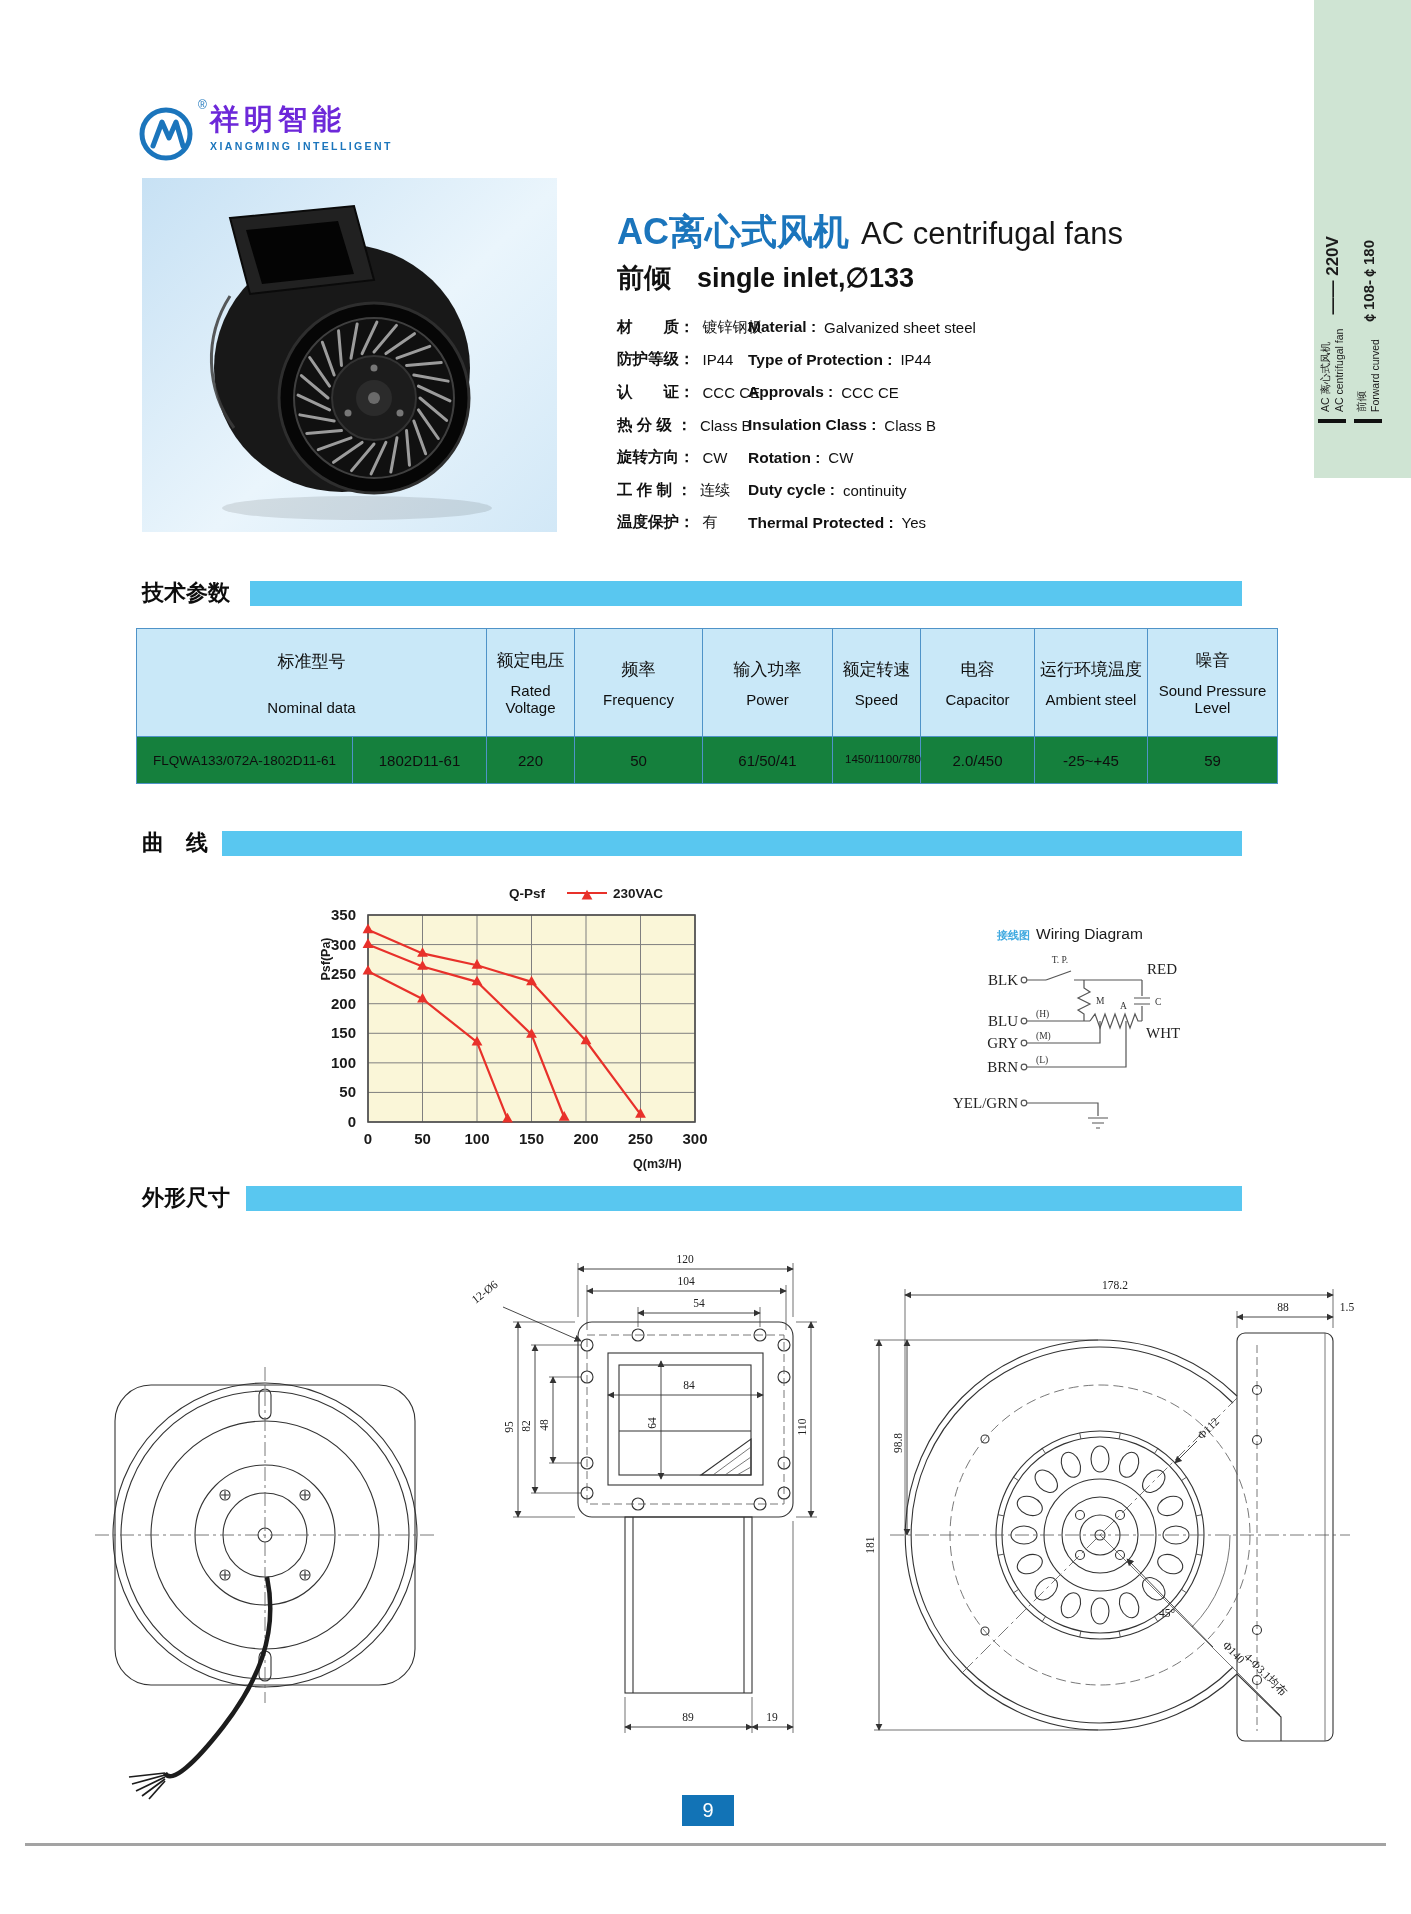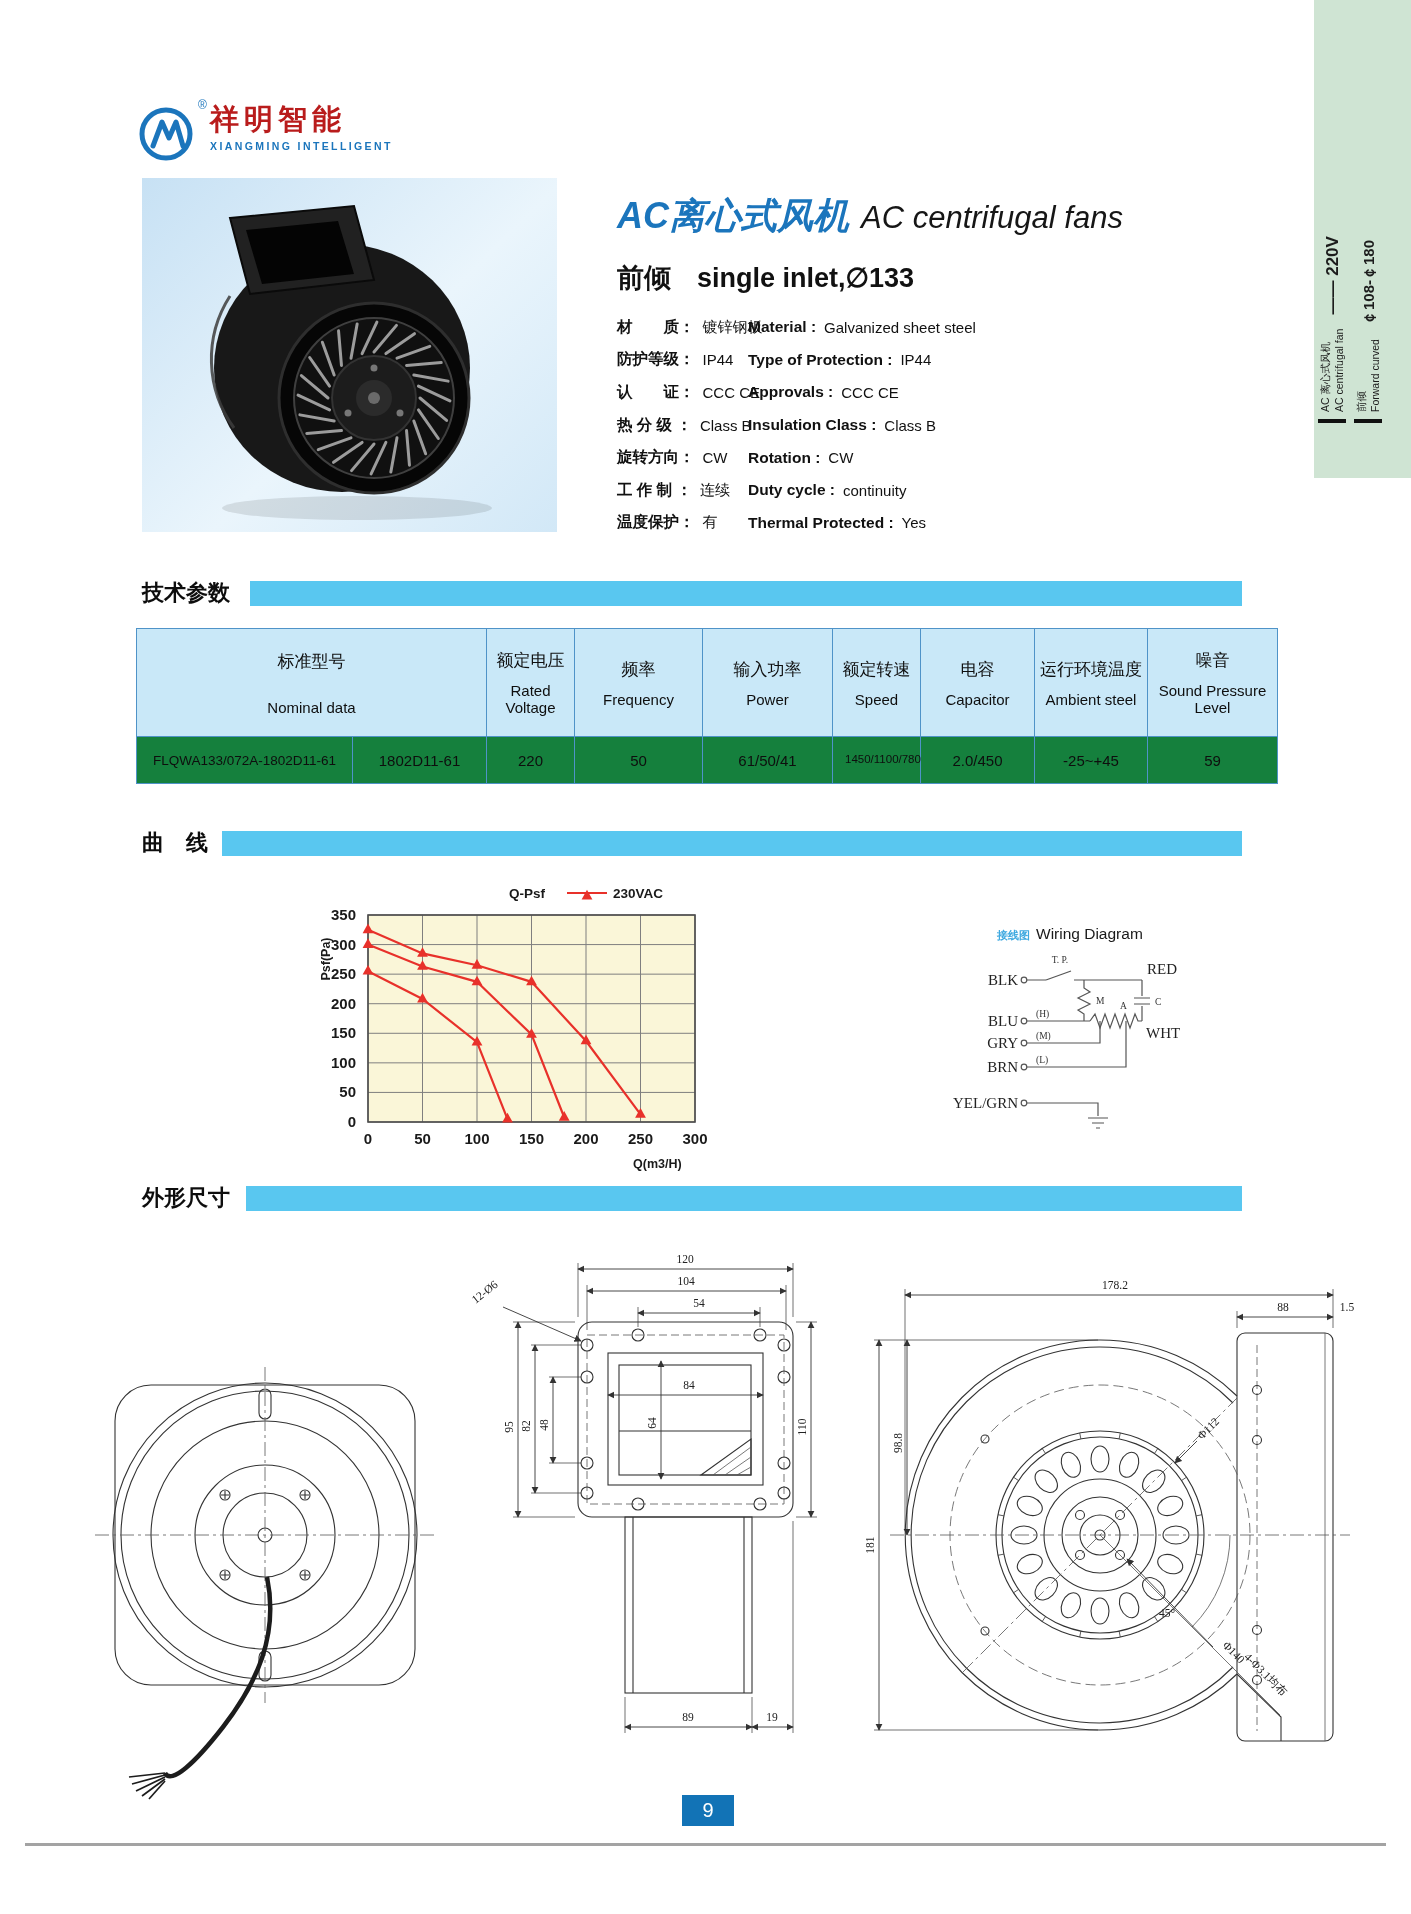--- a/index.html
+++ b/index.html
@@ -2,30 +2,30 @@
 <html><head>
 <meta charset="utf-8">
 <style>
   html,body{margin:0;padding:0;background:#ffffff;}
   .page{position:relative;width:1411px;height:1914px;background:#fff;overflow:hidden;
         font-family:"Liberation Sans",sans-serif;color:#111;}
 
   
   .logo{position:absolute;left:138px;top:104px;display:flex;align-items:flex-start;}
   .logo-text{margin-left:14px;}
-  .logo-cn{font-size:29px;font-weight:bold;color:#b91c1c;letter-spacing:5px;line-height:1.1;}
+  .logo-cn{font-size:29px;font-weight:bold;color:#6d28d9;letter-spacing:5px;line-height:1.1;}
   .logo-en{font-size:10.5px;font-weight:bold;color:#1b75bc;letter-spacing:2.4px;margin-top:4px;}
   .logo-reg{position:absolute;left:60px;top:-6px;font-size:12px;color:#1b75bc;}
 
   
   .product-image{position:absolute;left:142px;top:178px;width:415px;height:354px;
       background:linear-gradient(135deg,#c7e1f4 0%,#eaf5fc 55%,#d2e8f7 100%);}
 
   
-  .title-row{position:absolute;left:617px;top:192px;white-space:nowrap;font-style:italic;}
+  .title-row{position:absolute;left:617px;top:208px;white-space:nowrap;}
   .title-cn{font-size:36px;font-weight:bold;color:#1b75bc;}
   .title-en{font-size:31px;color:#161616;margin-left:12px;}
   .subtitle-row{position:absolute;left:617px;top:260px;white-space:nowrap;}
   .sub-cn{font-size:27px;font-weight:bold;}
   .sub-en{font-size:27px;font-weight:bold;margin-left:26px;}
   .specs-cn{position:absolute;left:617px;top:311px;}
   .specs-en{position:absolute;left:748px;top:311px;}
   .spec-row{height:32.6px;display:flex;align-items:center;font-size:15px;white-space:nowrap;}
   .spec-label{font-weight:bold;font-size:15.5px;}
   .spec-value{margin-left:8px;}

